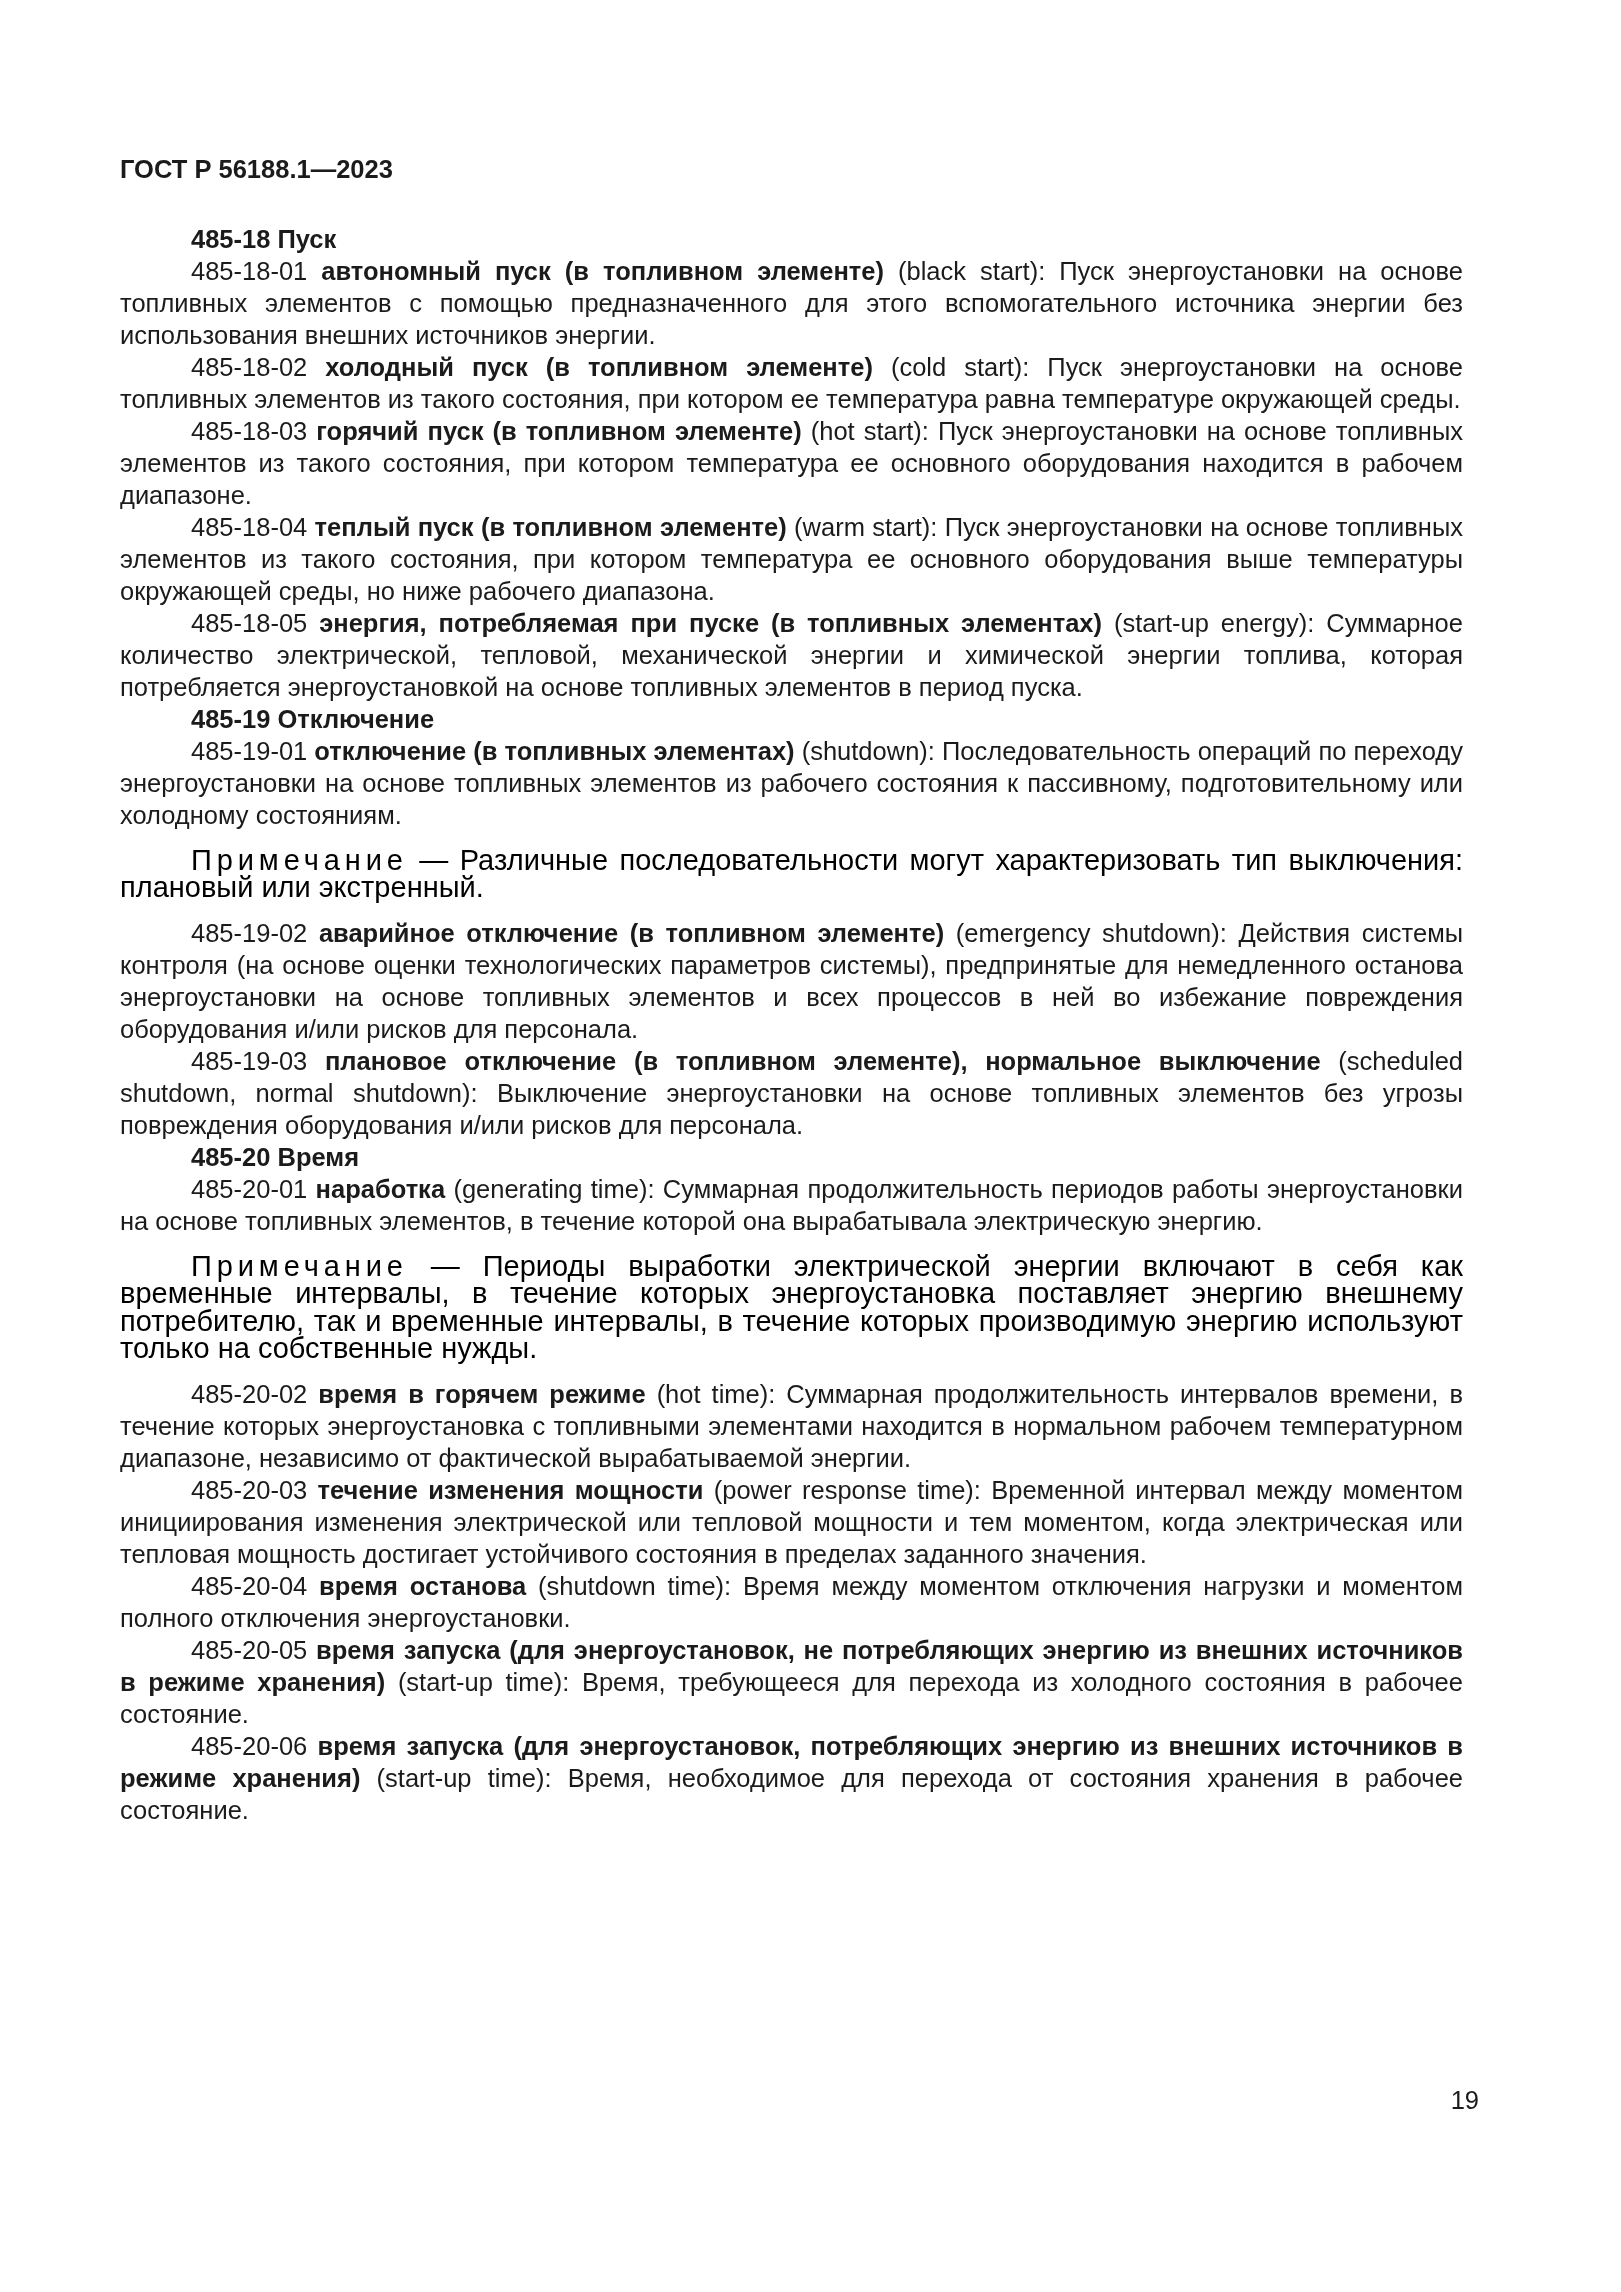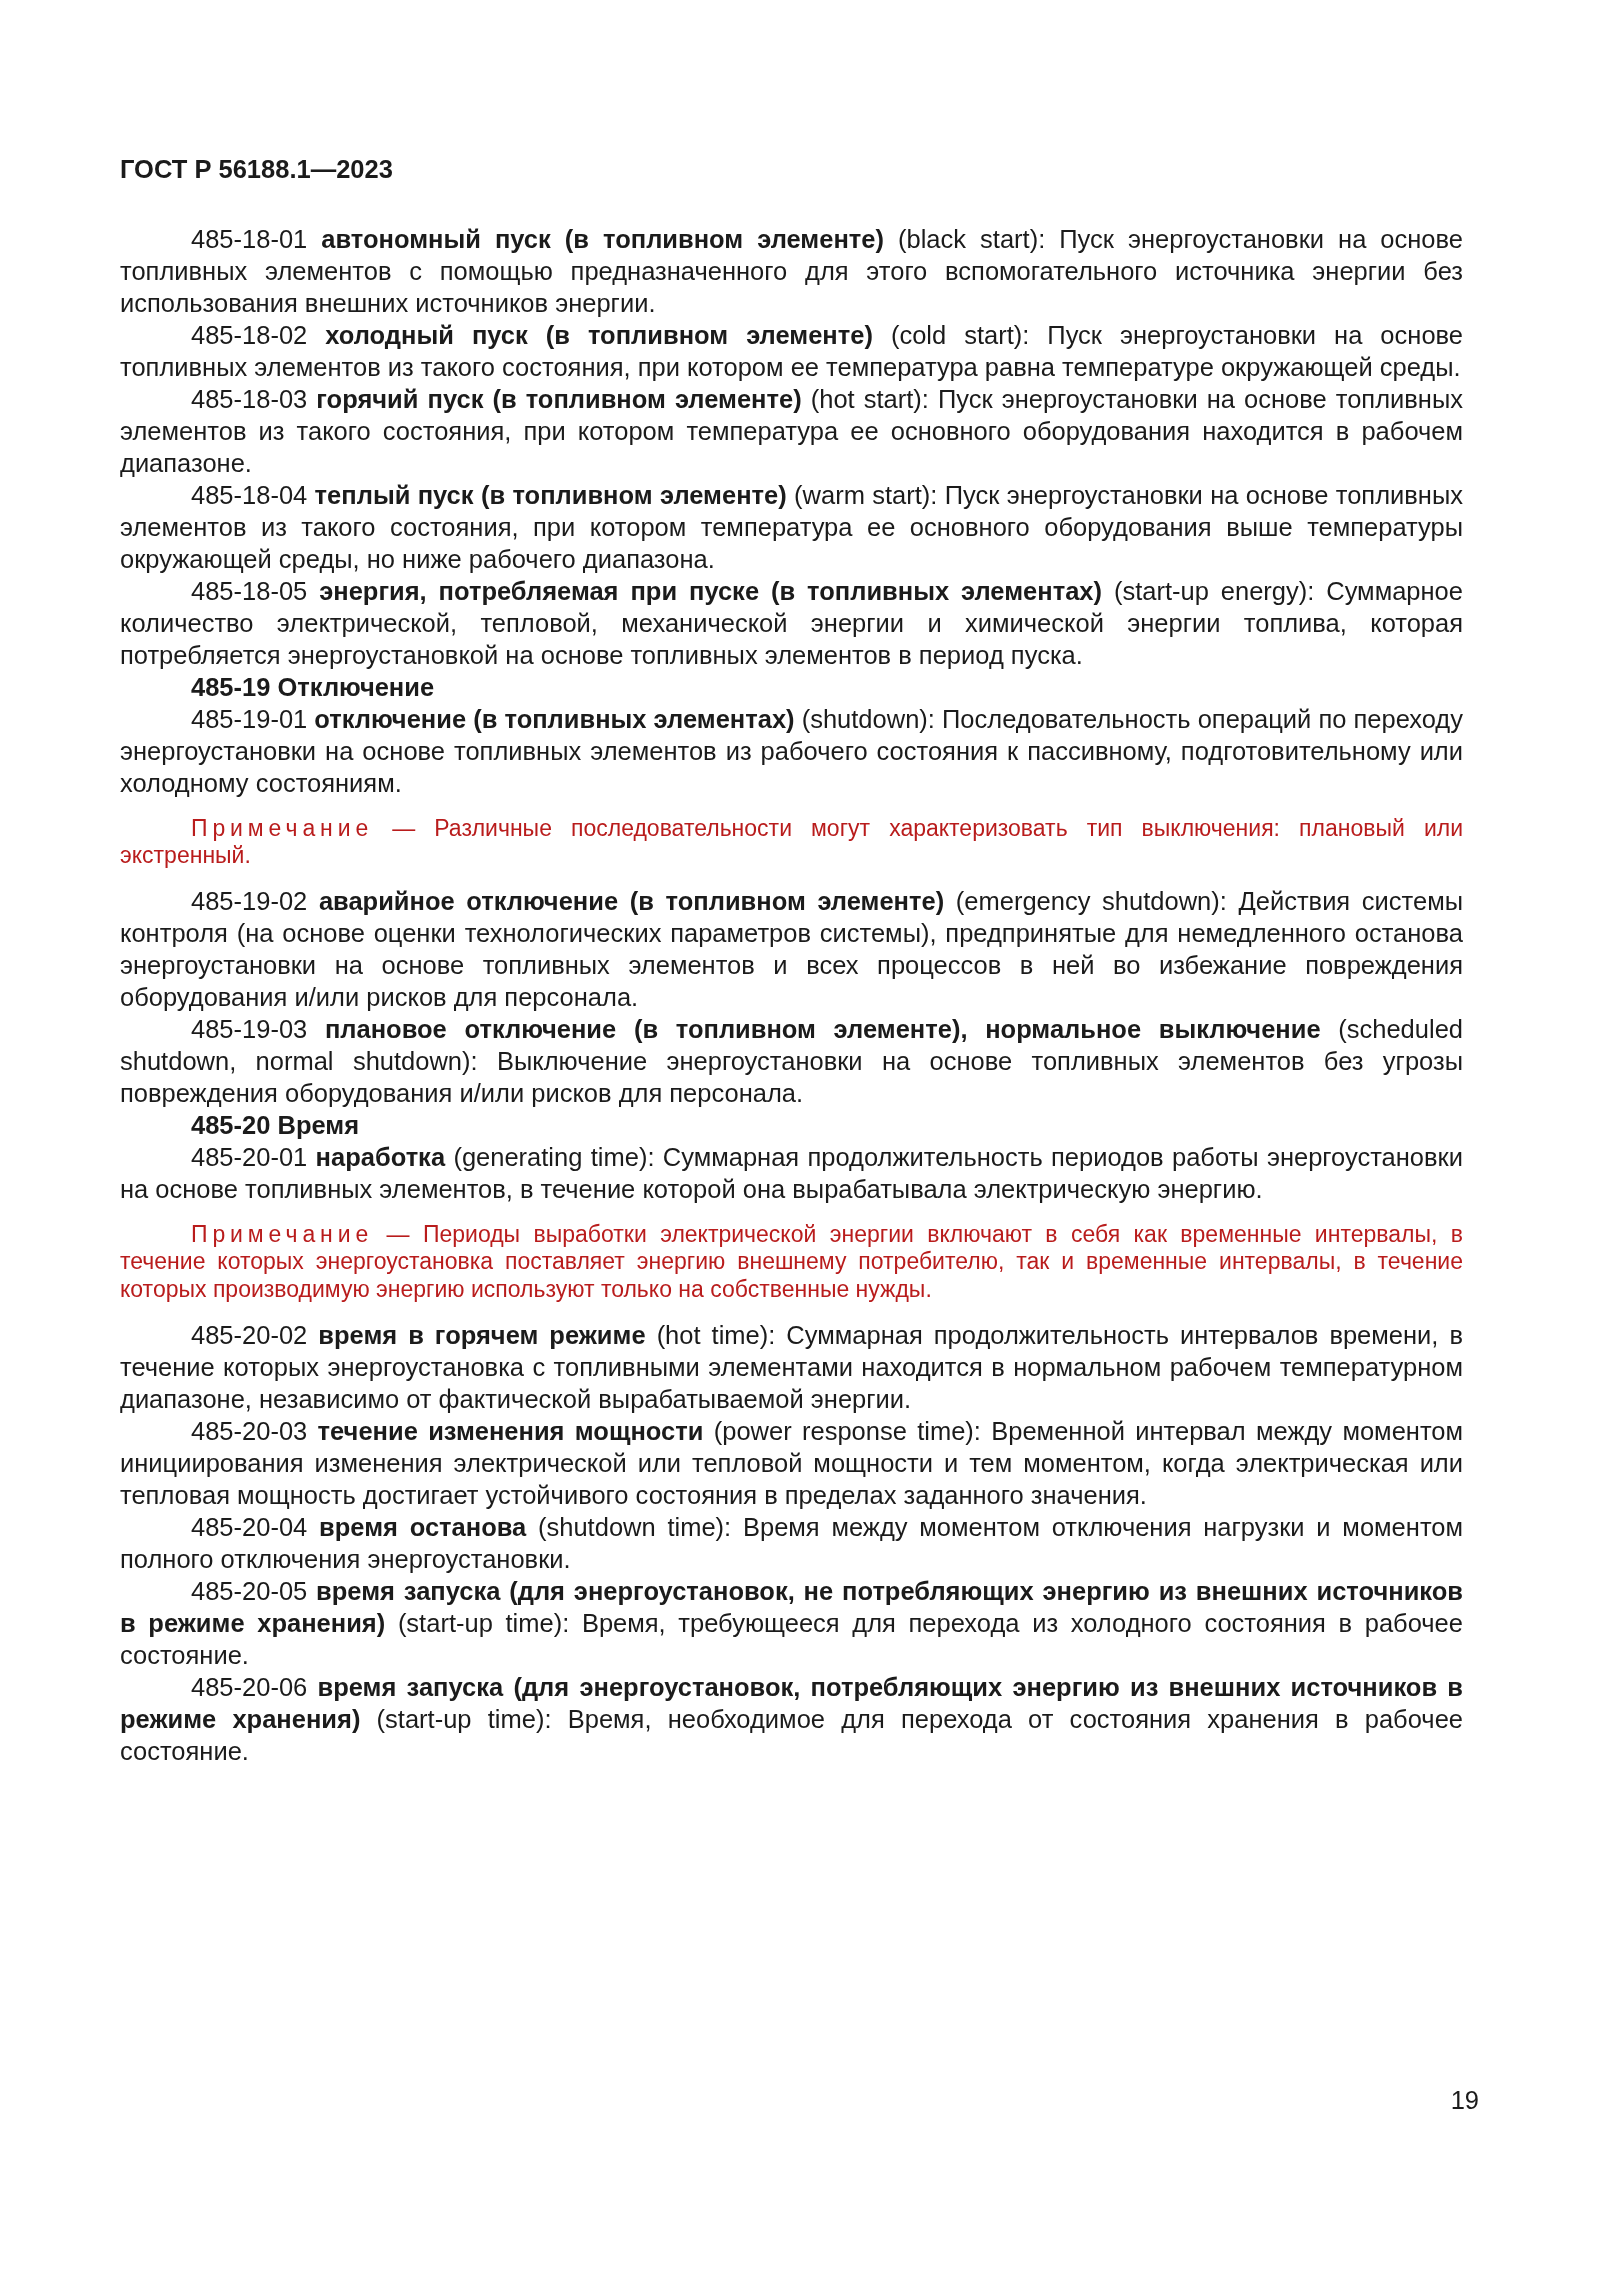--- a/index.html
+++ b/index.html
@@ -36,24 +36,24 @@
     text-indent: 71px;
     text-align: justify;
     font-size: 25.5px;
     line-height: 32px;
   }
   .doc-content p.heading {
     font-weight: 700;
     text-align: left;
   }
   .doc-content p.note {
-    font-size: 23px;
+    font-size: 29px;
     line-height: 27.4px;
     margin: 15.7px 0;
-    color: #b91c1c;
+    color: #000000;
   }
   .note-label {
     letter-spacing: 4.9px;
   }
   .b {
     font-weight: 700;
   }
   .page-number {
     position: absolute;
     top: 2086px;
@@ -63,20 +63,21 @@
     font-size: 25.5px;
   }
 </style>
 </head>
 <body>
 
 <div class="page">
   <div class="doc-header">ГОСТ Р 56188.1—2023</div>
 
   <div class="doc-content">
+      <p class="heading"><span class="b">485-18 Пуск</span></p>
       <p class="para"><span>485-18-01 </span><span class="b">автономный пуск (в топливном элементе) </span><span>(black start): Пуск энергоустановки на основе топливных элементов с помощью предназначенного для этого вспомогательного источника энергии без использования внешних источников энергии.</span></p>
       <p class="para"><span>485-18-02 </span><span class="b">холодный пуск (в топливном элементе) </span><span>(cold start): Пуск энергоустановки на основе топливных элементов из такого состояния, при котором ее температура равна температуре окружающей среды.</span></p>
       <p class="para"><span>485-18-03 </span><span class="b">горячий пуск (в топливном элементе) </span><span>(hot start): Пуск энергоустановки на основе топливных элементов из такого состояния, при котором температура ее основного оборудования находится в рабочем диапазоне.</span></p>
       <p class="para"><span>485-18-04 </span><span class="b">теплый пуск (в топливном элементе) </span><span>(warm start): Пуск энергоустановки на основе топливных элементов из такого состояния, при котором температура ее основного оборудования выше температуры окружающей среды, но ниже рабочего диапазона.</span></p>
       <p class="para"><span>485-18-05 </span><span class="b">энергия, потребляемая при пуске (в топливных элементах) </span><span>(start-up energy): Суммарное количество электрической, тепловой, механической энергии и химической энергии топлива, которая потребляется энергоустановкой на основе топливных элементов в период пуска.</span></p>
       <p class="heading"><span class="b">485-19 Отключение</span></p>
       <p class="para"><span>485-19-01 </span><span class="b">отключение (в топливных элементах) </span><span>(shutdown): Последовательность операций по переходу энергоустановки на основе топливных элементов из рабочего состояния к пассивному, подготовительному или холодному состояниям.</span></p>
       <p class="note"><span class="note-label">Примечание</span> — Различные последовательности могут характеризовать тип выключения: плановый или экстренный.</p>
       <p class="para"><span>485-19-02 </span><span class="b">аварийное отключение (в топливном элементе) </span><span>(emergency shutdown): Действия системы контроля (на основе оценки технологических параметров системы), предпринятые для немедленного останова энергоустановки на основе топливных элементов и всех процессов в ней во избежание повреждения оборудования и/или рисков для персонала.</span></p>
       <p class="para"><span>485-19-03 </span><span class="b">плановое отключение (в топливном элементе), нормальное выключение </span><span>(scheduled shutdown, normal shutdown): Выключение энергоустановки на основе топливных элементов без угрозы повреждения оборудования и/или рисков для персонала.</span></p>

